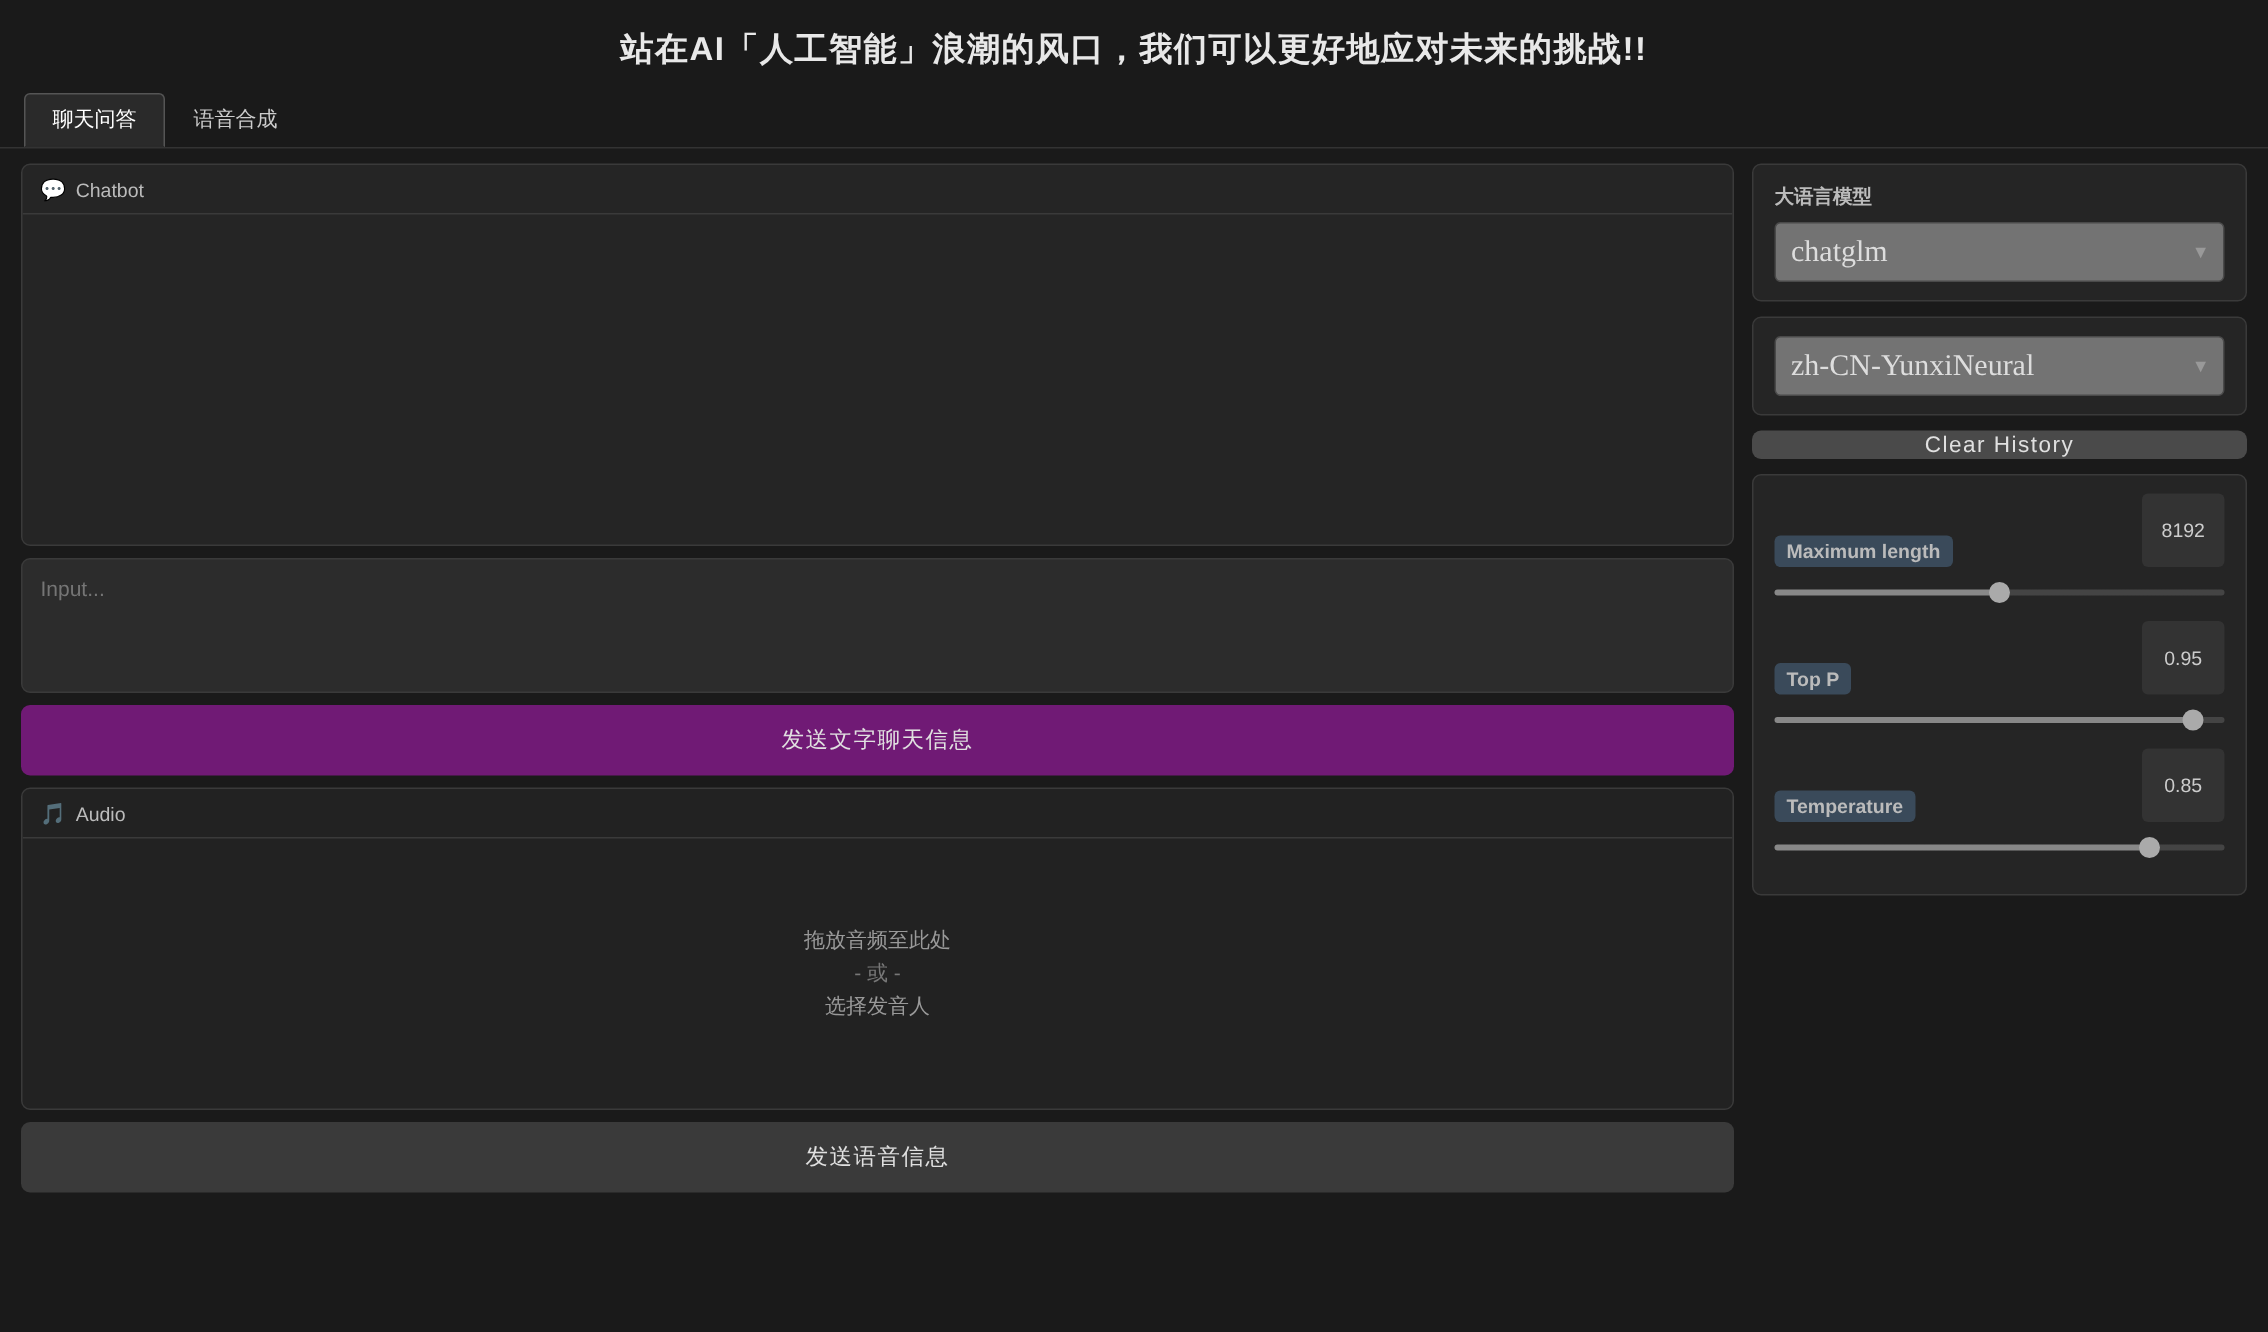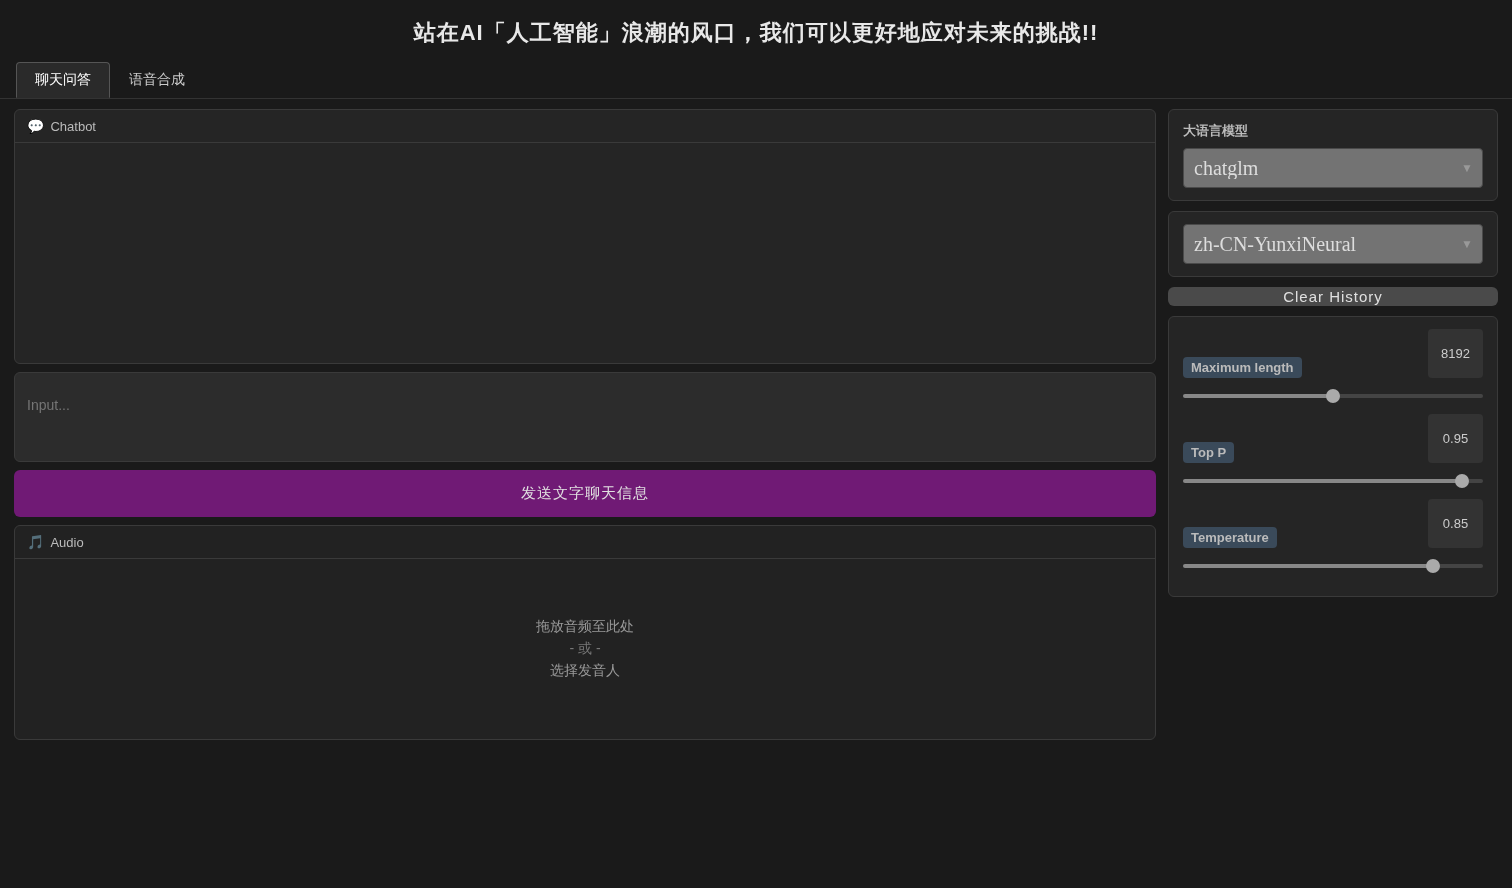--- a/index.html
+++ b/index.html
@@ -97,21 +97,21 @@
 
     .chatbot-body {
       min-height: 220px;
       padding: 10px;
     }
 
     .input-area {
       background: #2c2c2c;
       border: 1px solid #3a3a3a;
       border-radius: 6px;
-      padding: 24px 12px;
+      padding: 11px 12px;
       min-height: 90px;
       resize: none;
       width: 100%;
       color: #999;
       font-size: 14px;
       font-family: 'Microsoft YaHei', Arial, sans-serif;
       outline: none;
     }
 
     .send-btn {
@@ -329,20 +329,21 @@
         <span class="icon">🎵</span>
         <span>Audio</span>
       </div>
       <div class="audio-drop-area">
         <div class="drop-line">拖放音频至此处</div>
         <div class="or-line">- 或 -</div>
         <div class="upload-line">选择发音人</div>
       </div>
     </div>
 
+    <button class="send-audio-btn">发送语音信息</button>
 
   </div>
 
   <div class="right-panel">
 
     <div class="right-section">
       <div class="right-section-label">大语言模型</div>
       <div class="select-wrapper">
         <select class="select-dropdown">
           <option value="chatglm">chatglm</option>

